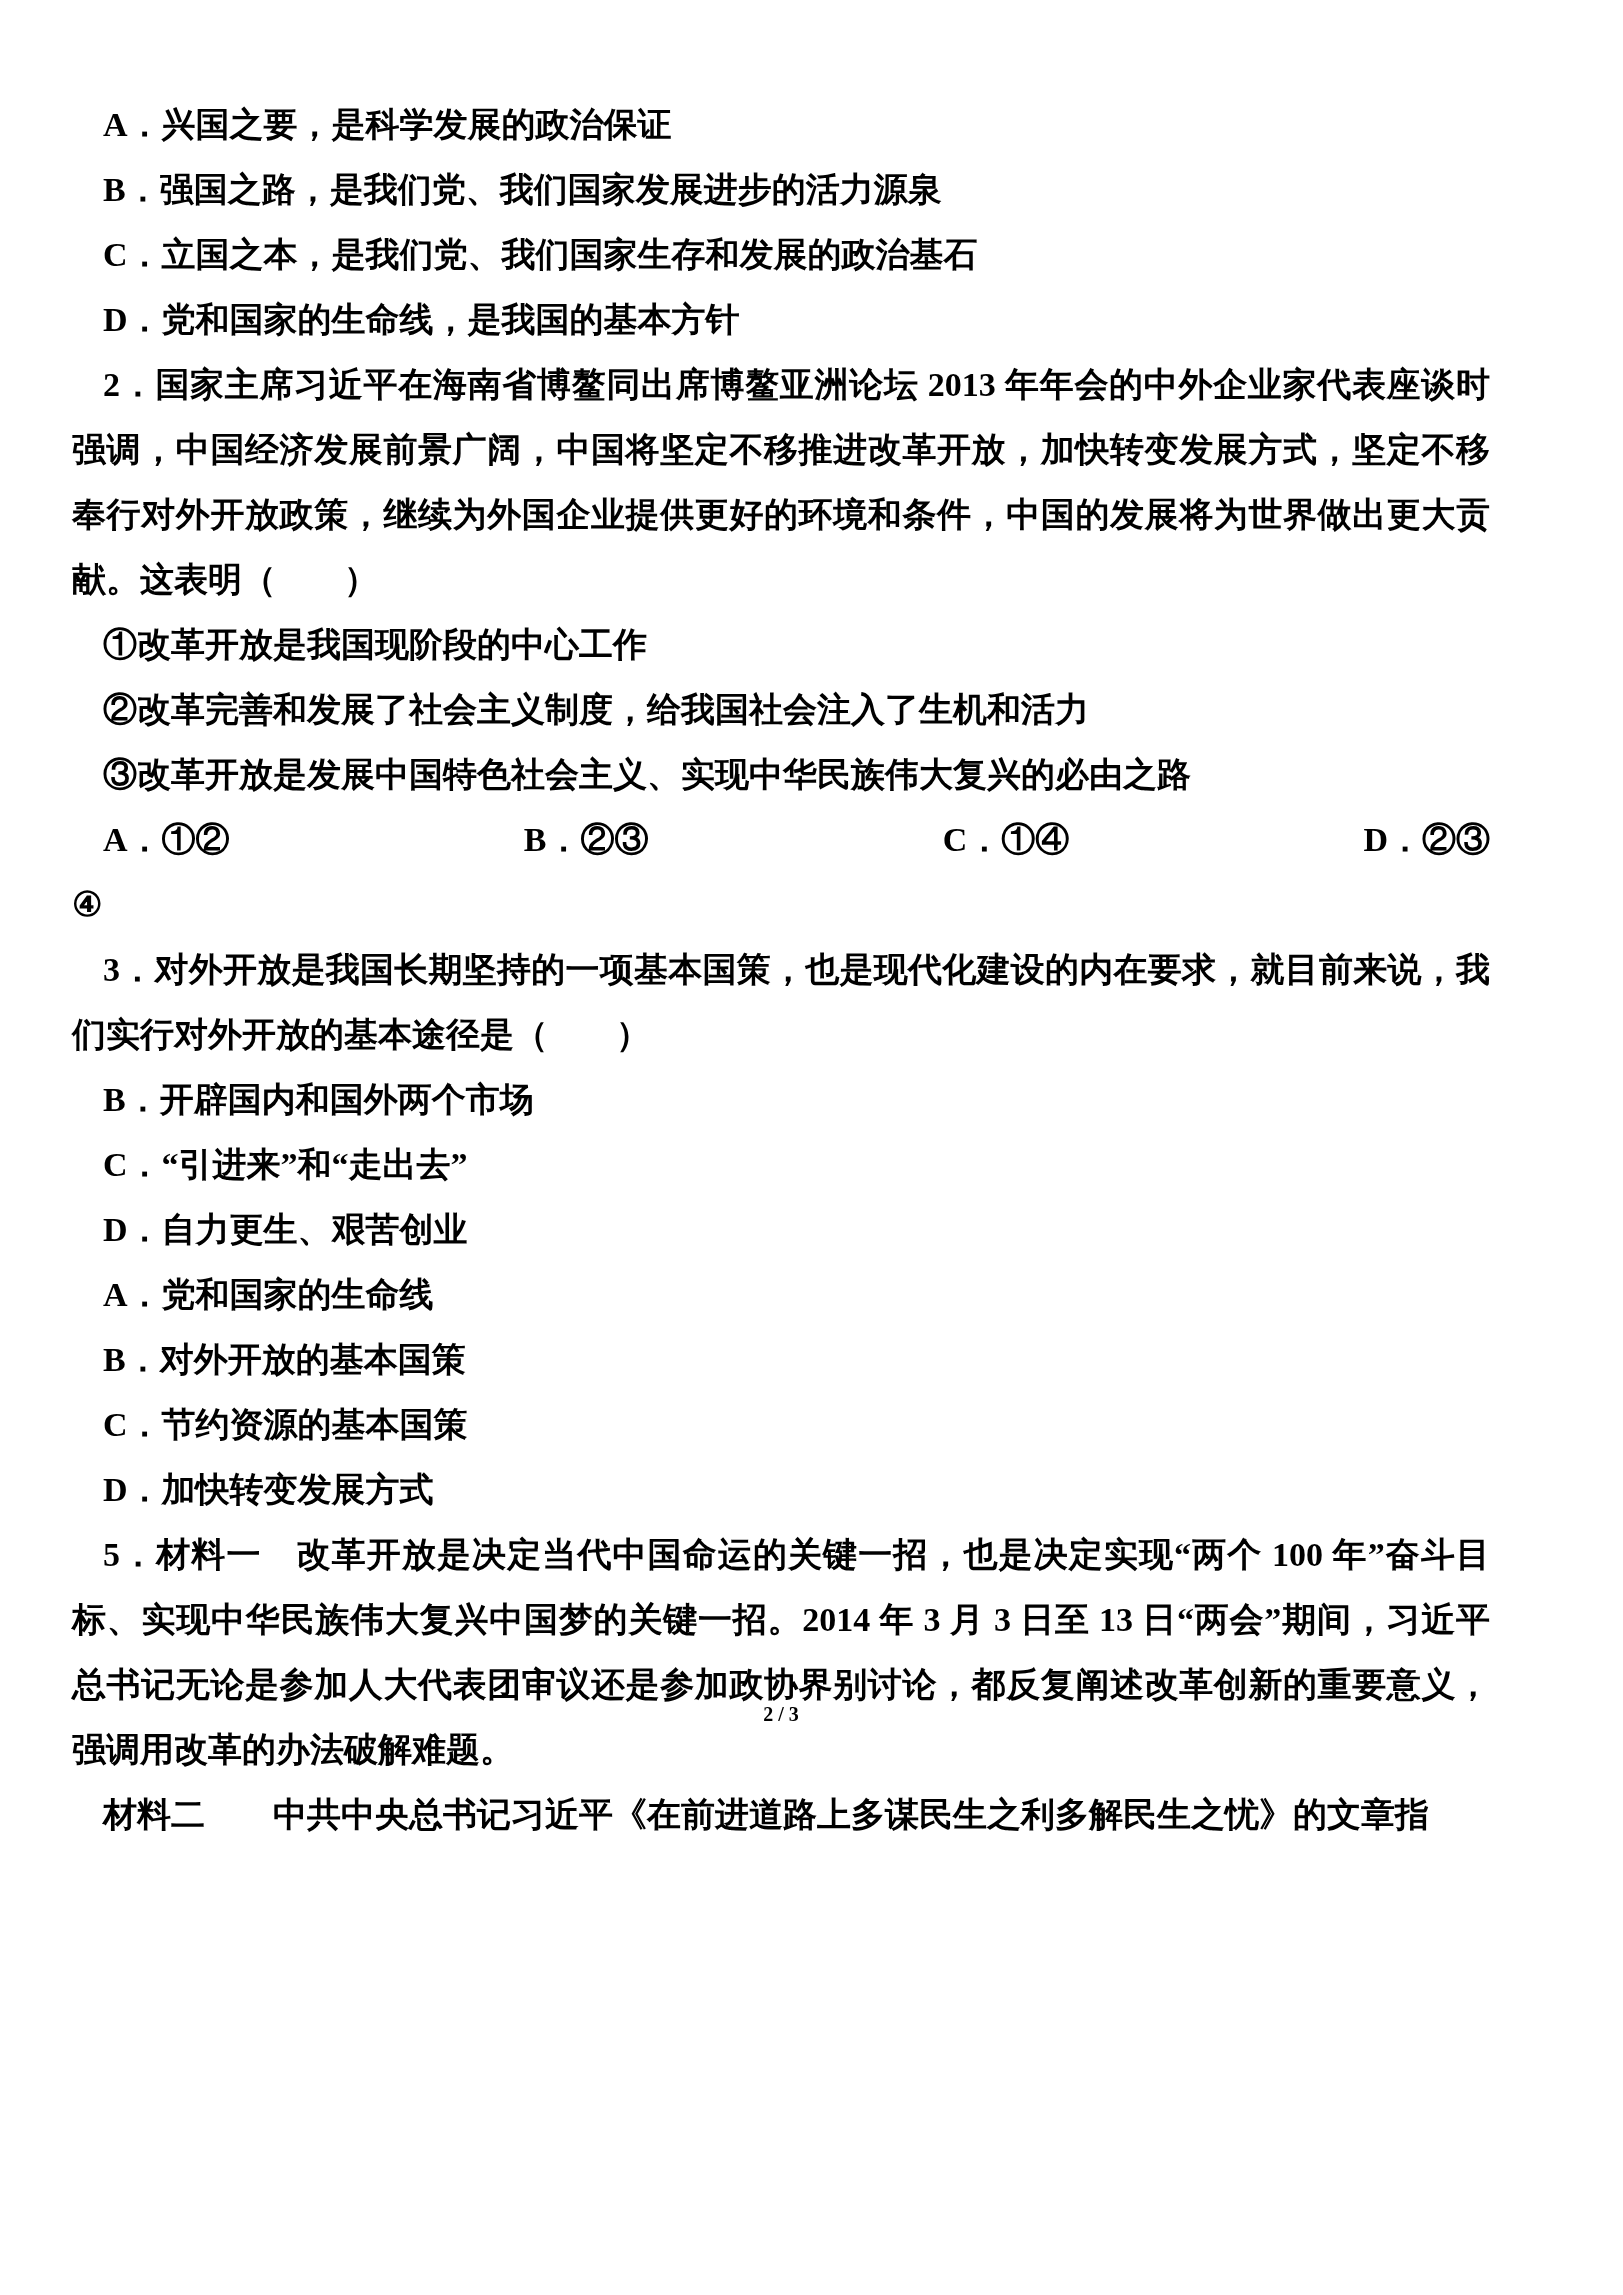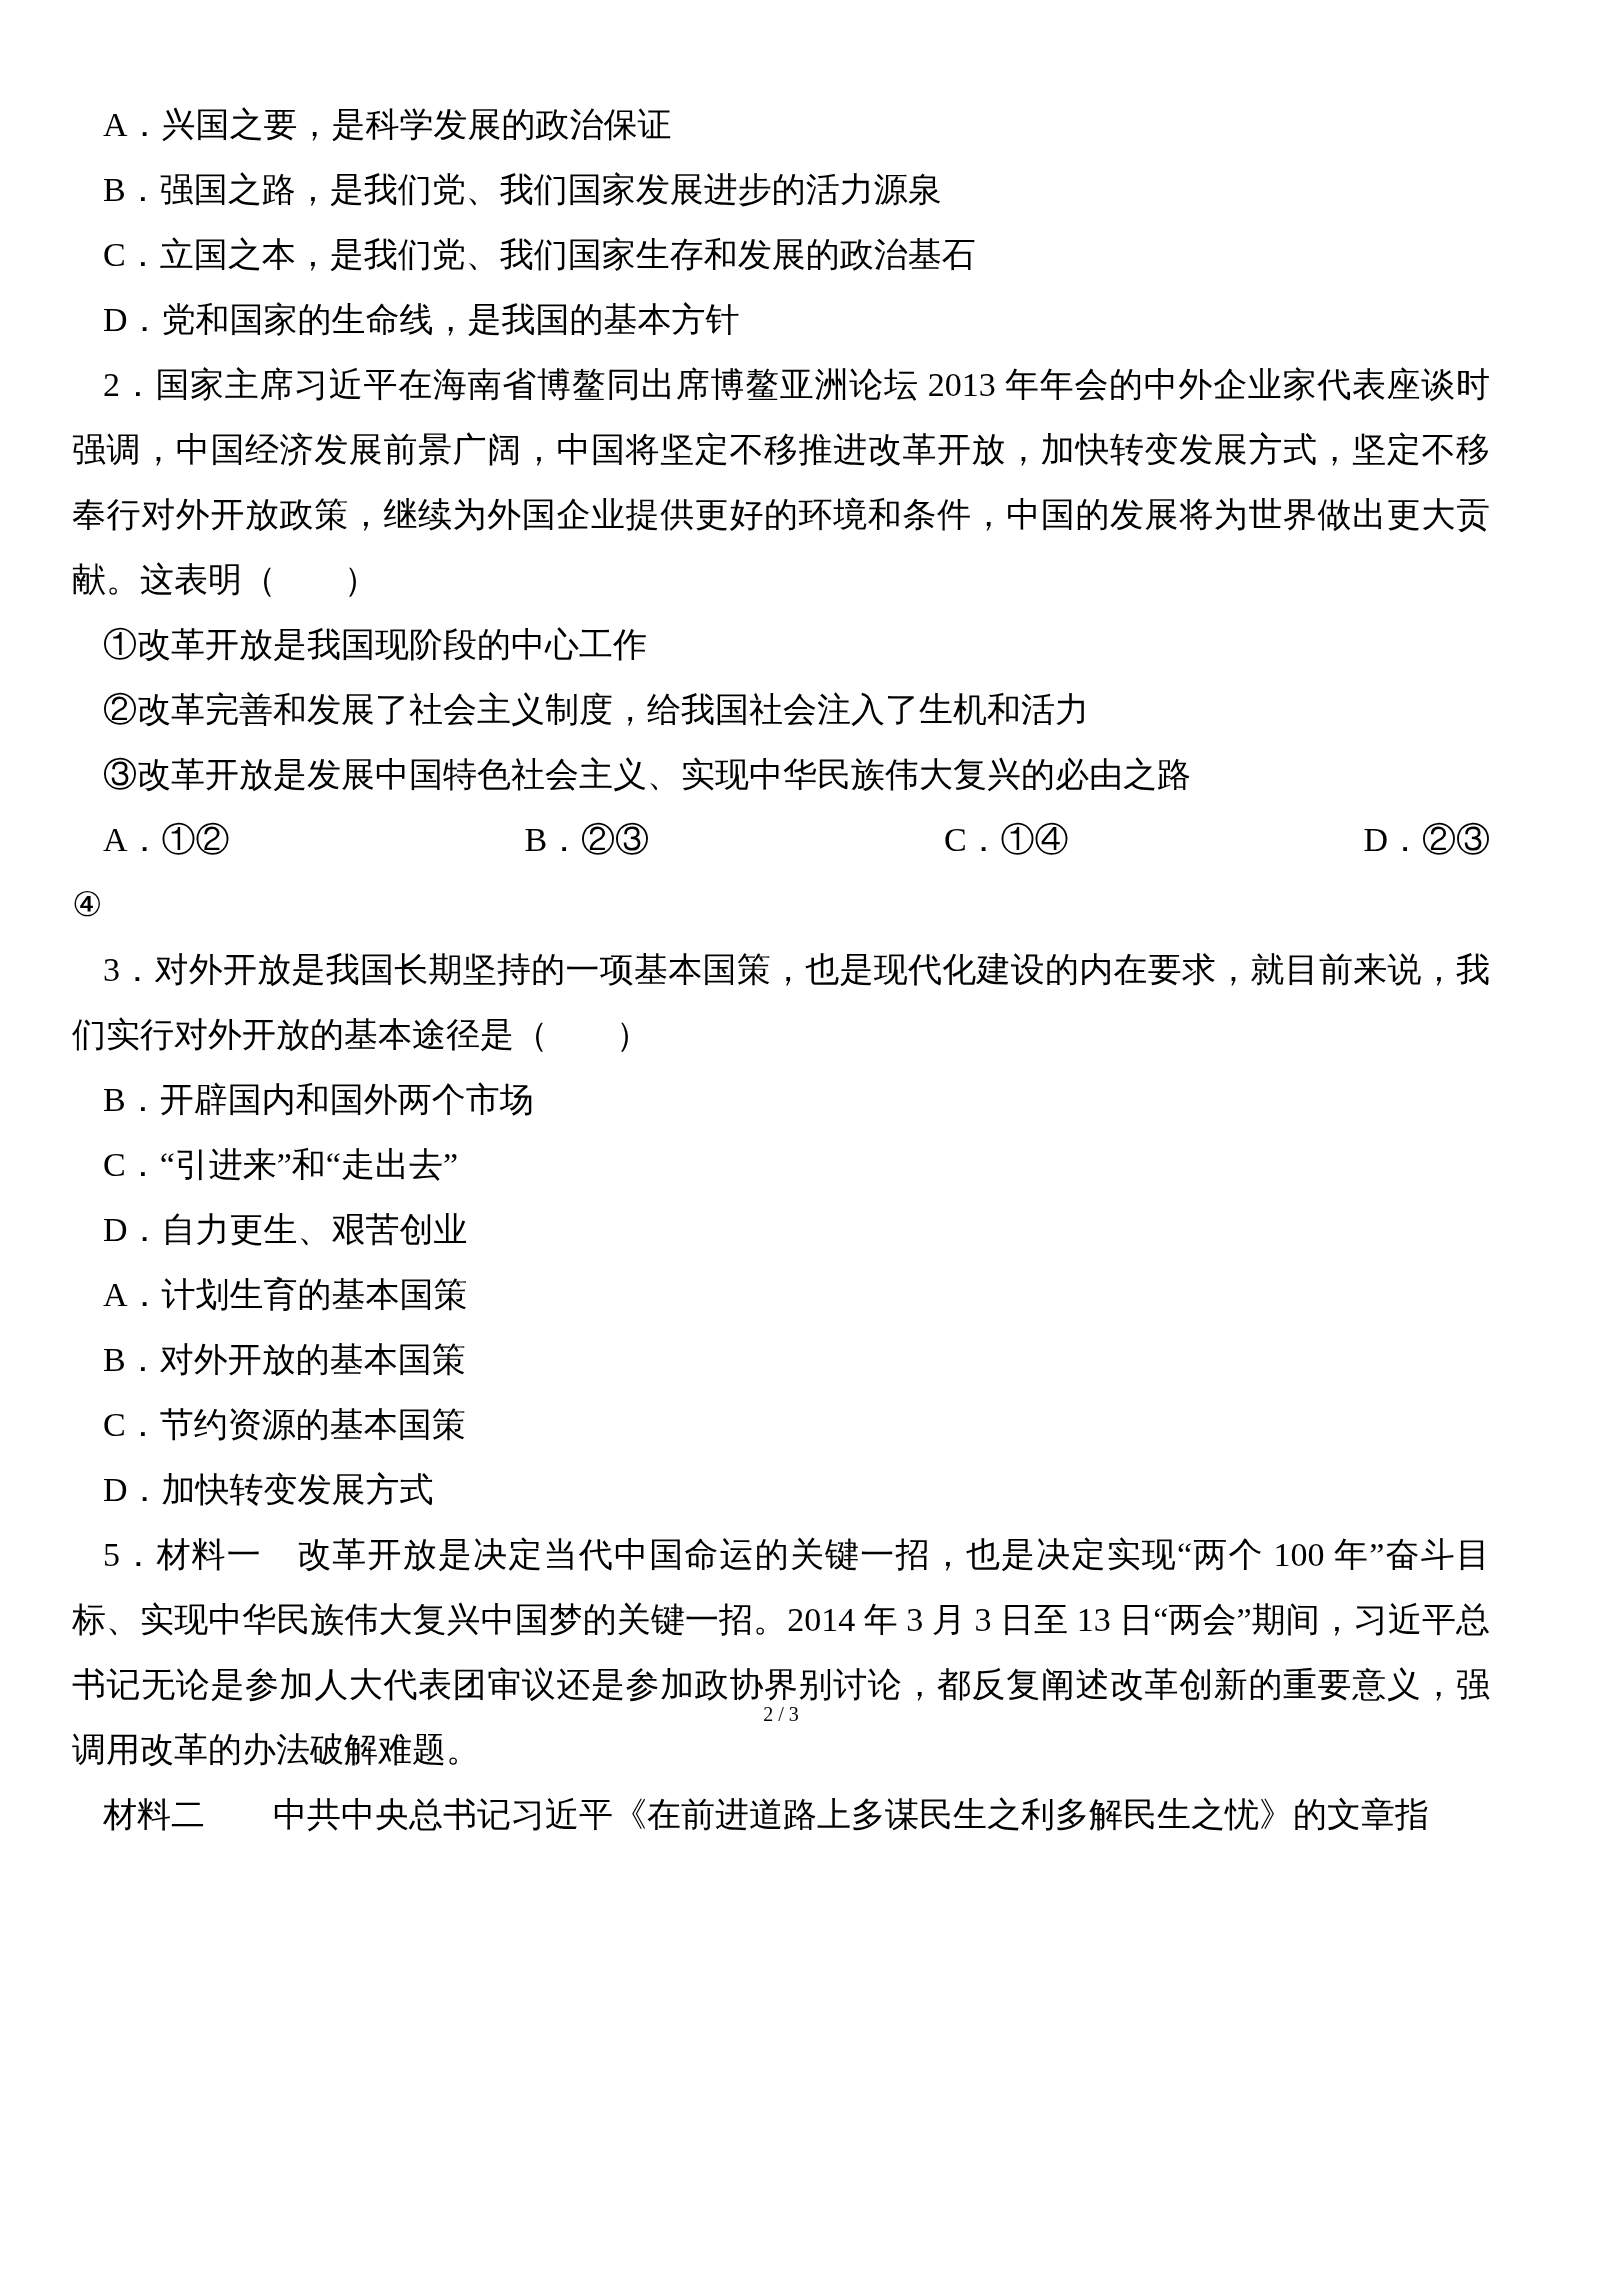--- a/index.html
+++ b/index.html
@@ -8,20 +8,21 @@
     background: #ffffff;
   }
   .page {
     position: relative;
     width: 1623px;
     height: 1854px;
     background: #ffffff;
     overflow: hidden;
     font-family: "Liberation Serif", serif;
     color: #000000;
+    font-weight: bold;
   }
   .content {
     position: absolute;
     top: 92px;
     left: 72px;
     width: 1418px;
   }
   .para {
     margin: 0;
     font-size: 34px;
@@ -69,21 +70,21 @@
         <span>A．①②</span>
         <span>B．②③</span>
         <span>C．①④</span>
         <span>D．②③</span>
       </p>
       <p class="para no-indent">④</p>
       <p class="para">3．对外开放是我国长期坚持的一项基本国策，也是现代化建设的内在要求，就目前来说，我们实行对外开放的基本途径是（　　）</p>
       <p class="para">B．开辟国内和国外两个市场</p>
       <p class="para">C．“引进来”和“走出去”</p>
       <p class="para">D．自力更生、艰苦创业</p>
-      <p class="para">A．计划生育的基本国策</p>
+      <p class="para">A．党和国家的生命线</p>
       <p class="para">B．对外开放的基本国策</p>
       <p class="para">C．节约资源的基本国策</p>
       <p class="para">D．加快转变发展方式</p>
       <p class="para">5．材料一　改革开放是决定当代中国命运的关键一招，也是决定实现“两个 100 年”奋斗目标、实现中华民族伟大复兴中国梦的关键一招。2014 年 3 月 3 日至 13 日“两会”期间，习近平总书记无论是参加人大代表团审议还是参加政协界别讨论，都反复阐述改革创新的重要意义，强调用改革的办法破解难题。</p>
       <p class="para">材料二　　中共中央总书记习近平《在前进道路上多谋民生之利多解民生之忧》的文章指</p>
     </main>
   <div class="footer">
     <span>2 / 3</span>
   </div>
 </div>

